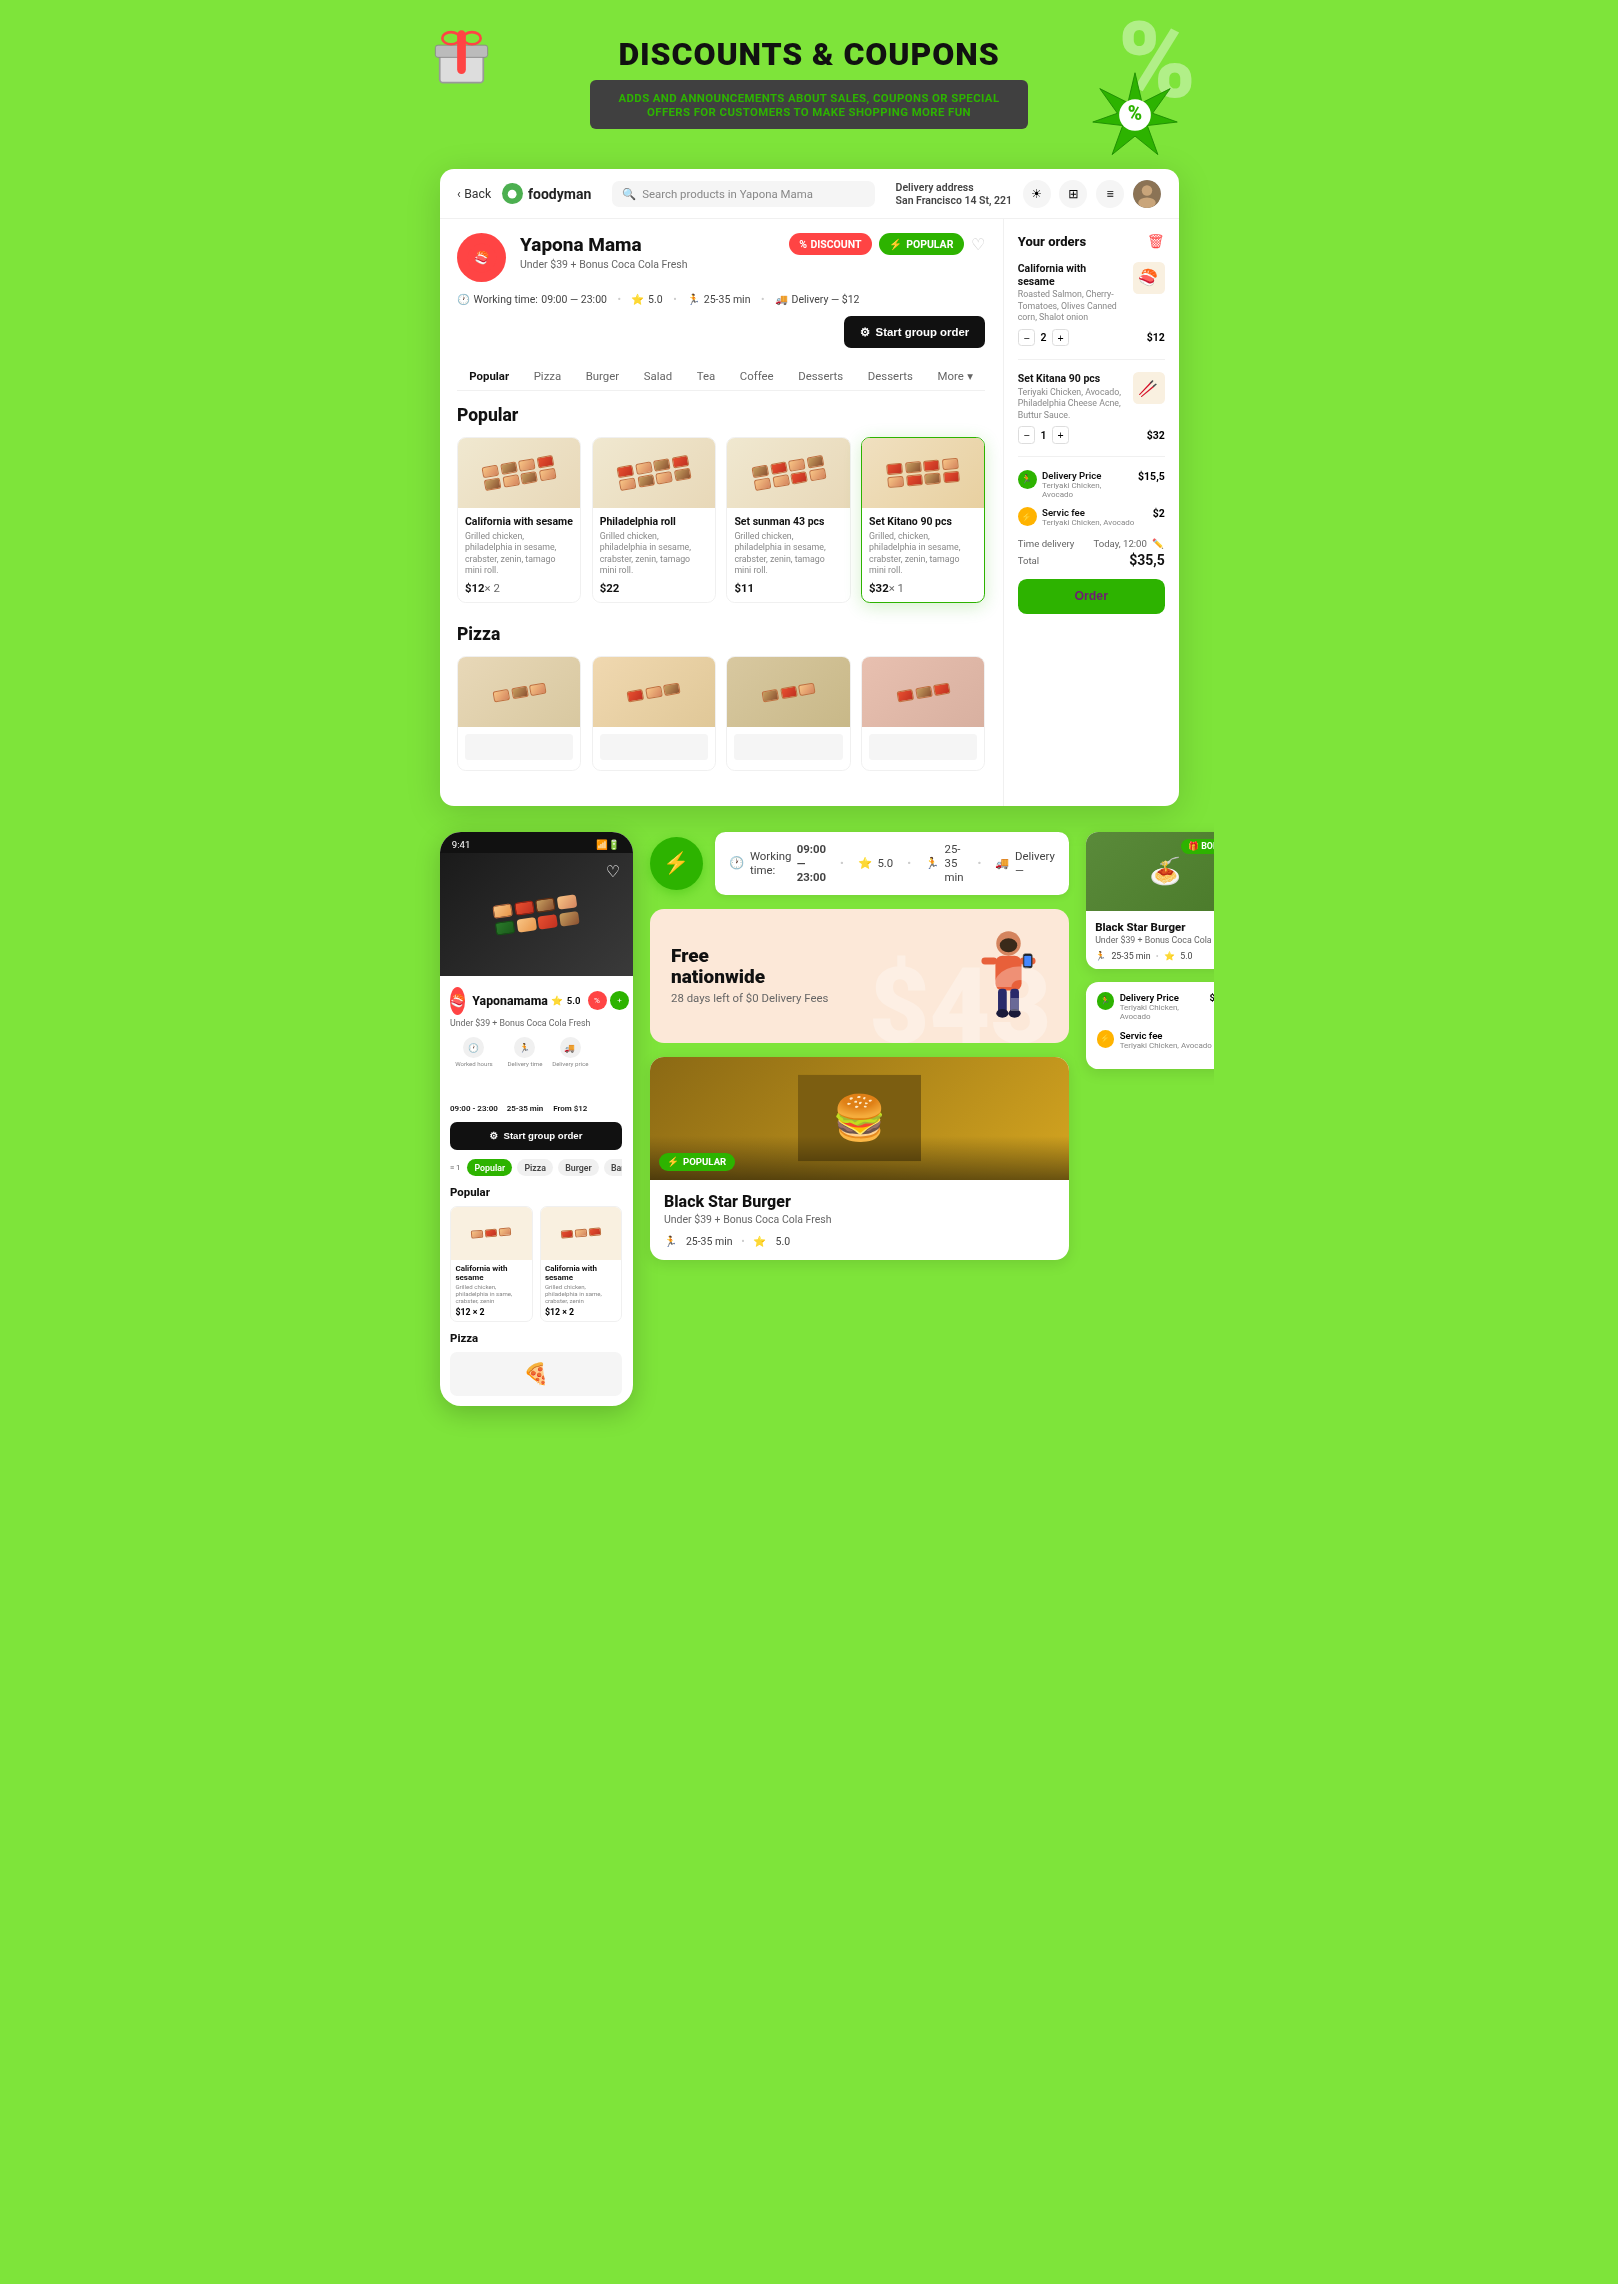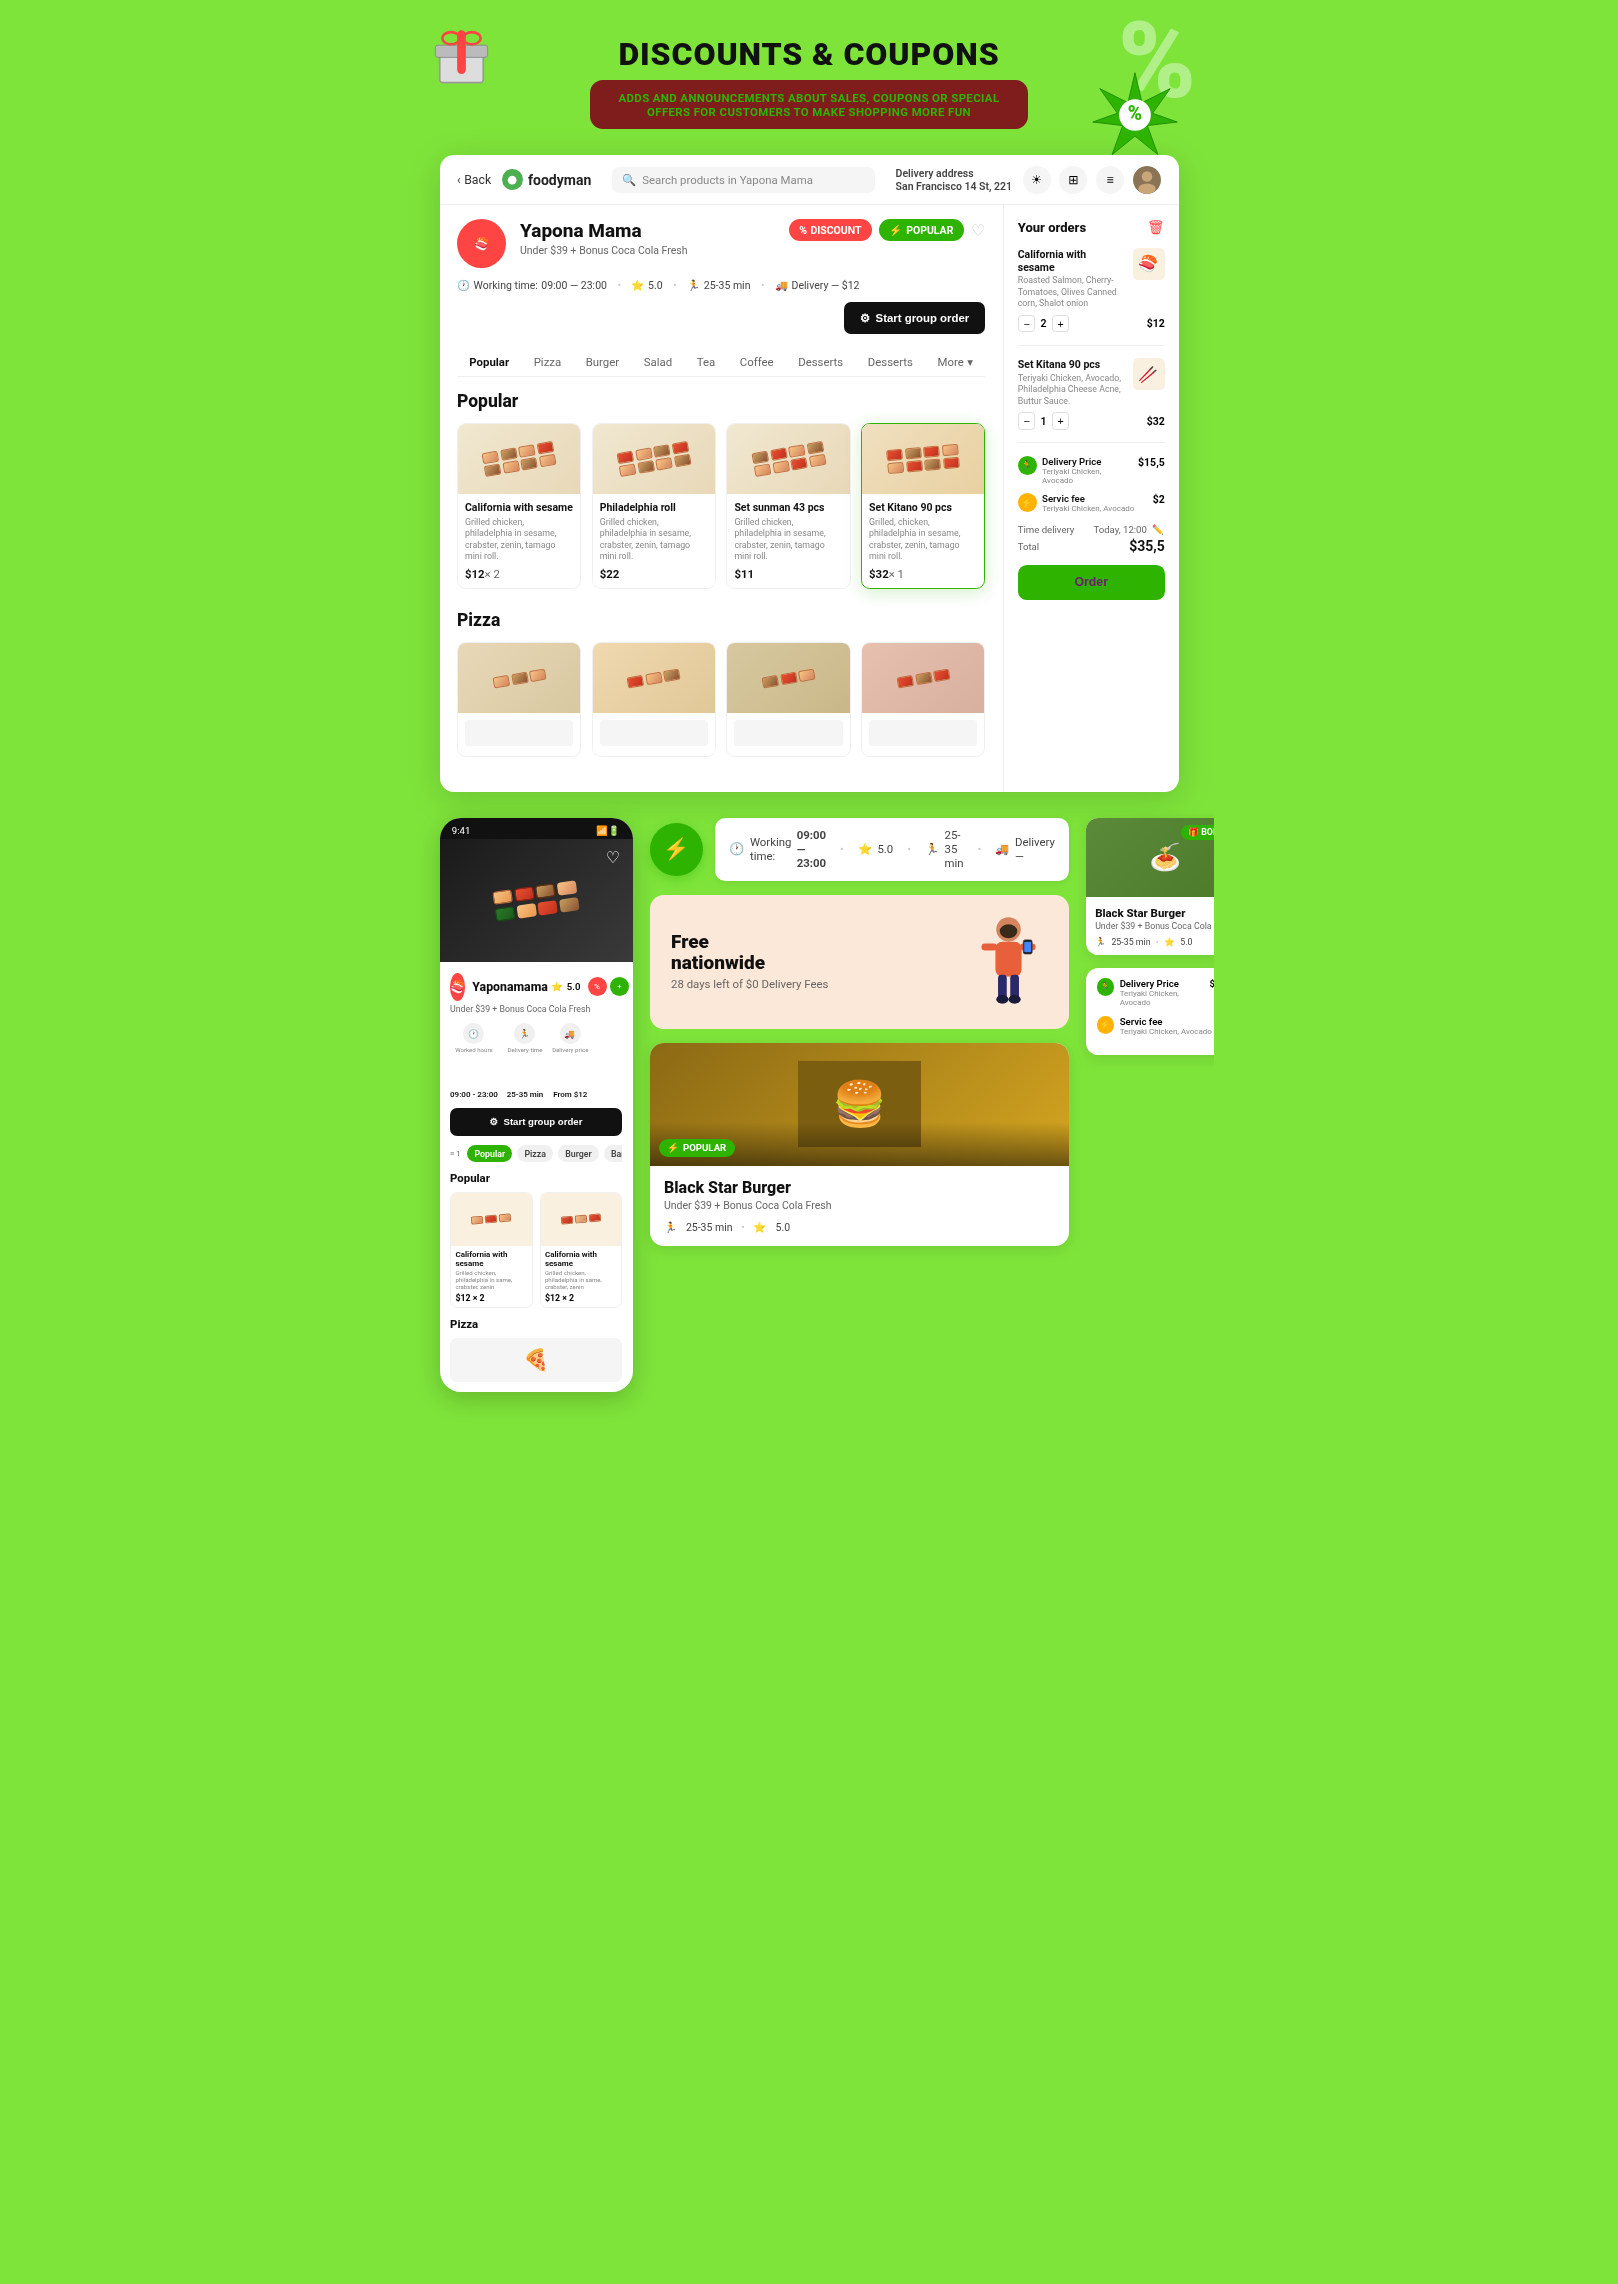--- a/index.html
+++ b/index.html
@@ -24,24 +24,24 @@
       font-weight: 900;
       color: #111;
       letter-spacing: 0.9px;
     }
     .page-subtitle {
       color: #2DB300;
       font-size: 11.4px;
       font-weight: 700;
       letter-spacing: 0.4px;
       max-width: 438px;
-      margin: 7px auto 0;
-      background: #7f1d1d;
+      margin: 7px auto 14px;
+      background: #404040;
       padding: 10.5px 17.5px;
-      border-radius: 13px;
+      border-radius: 6px;
     }
     .big-percent {
       position: absolute;
       right: 17.5px;
       top: -8.8px;
       font-size: 105px;
       font-weight: 900;
       color: rgba(255,255,255,0.4);
       line-height: 1;
       pointer-events: none;
@@ -1541,20 +1541,21 @@
           <rect x="33" y="72" width="10" height="28" rx="4" fill="#2a2a6a"></rect>
           <rect x="47" y="72" width="10" height="28" rx="4" fill="#2a2a6a"></rect>
 
           <ellipse cx="38" cy="100" rx="7" ry="5" fill="#1a1a3a"></ellipse>
           <ellipse cx="52" cy="100" rx="7" ry="5" fill="#1a1a3a"></ellipse>
 
           <rect x="62" y="32" width="10" height="16" rx="2" fill="#111" stroke="#444" stroke-width="1"></rect>
           <rect x="63" y="34" width="8" height="12" rx="1" fill="#4488ff"></rect>
         </svg>
       </div>
+      <div class="big-dollar">$43</div>
     </div>
 
     <div class="burger-card">
       <div class="burger-card-img">
 
         <svg width="123" height="88" viewBox="0 0 200 140" style="position:absolute;">
 
           <rect width="200" height="140" fill="#8B6914"></rect>
           <rect x="0" y="0" width="200" height="140" fill="rgba(0,0,0,0.1)"></rect>
         </svg>

